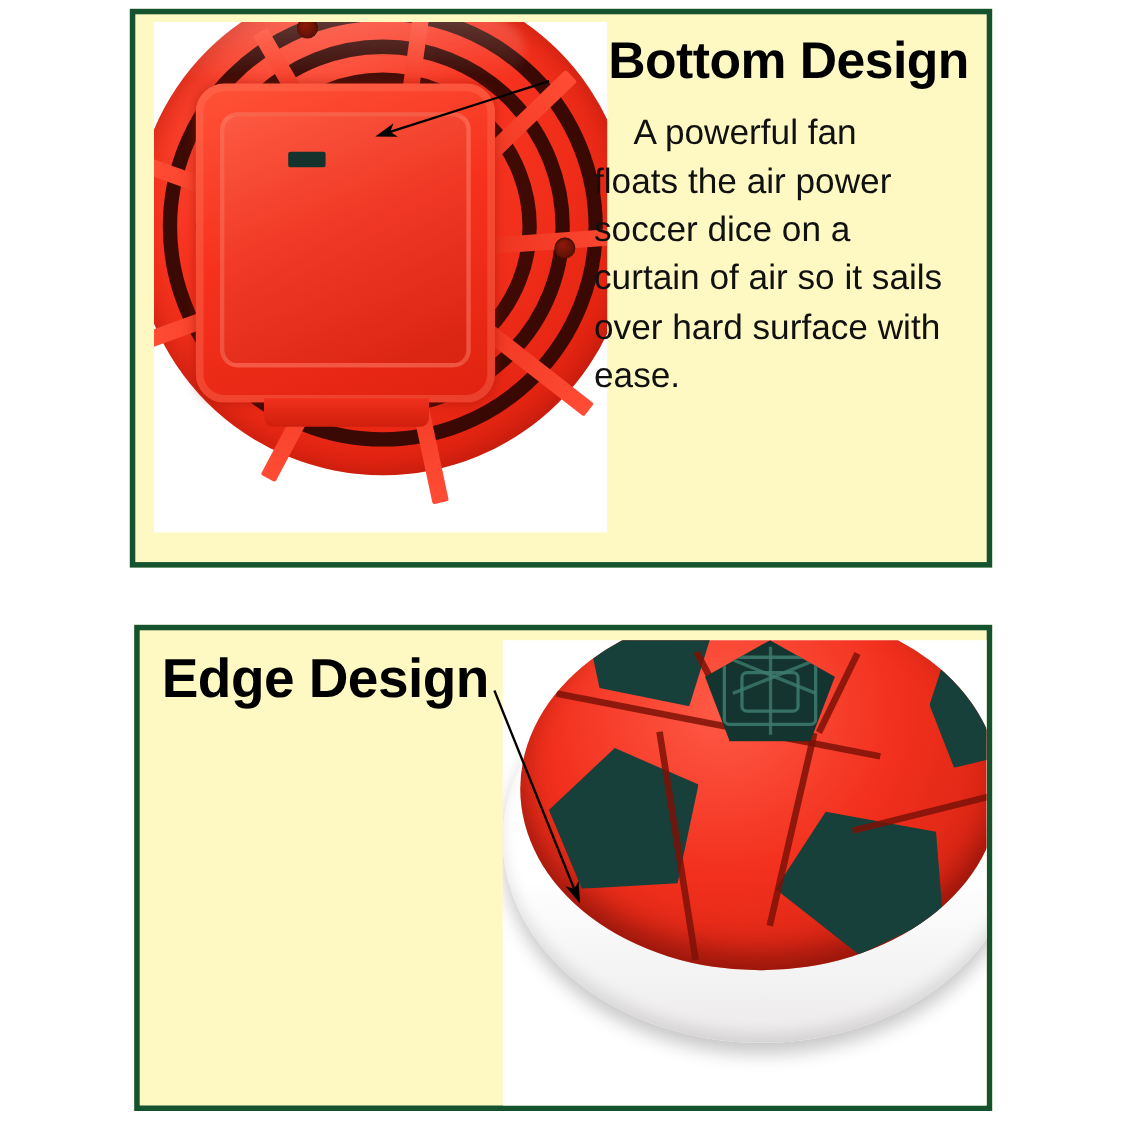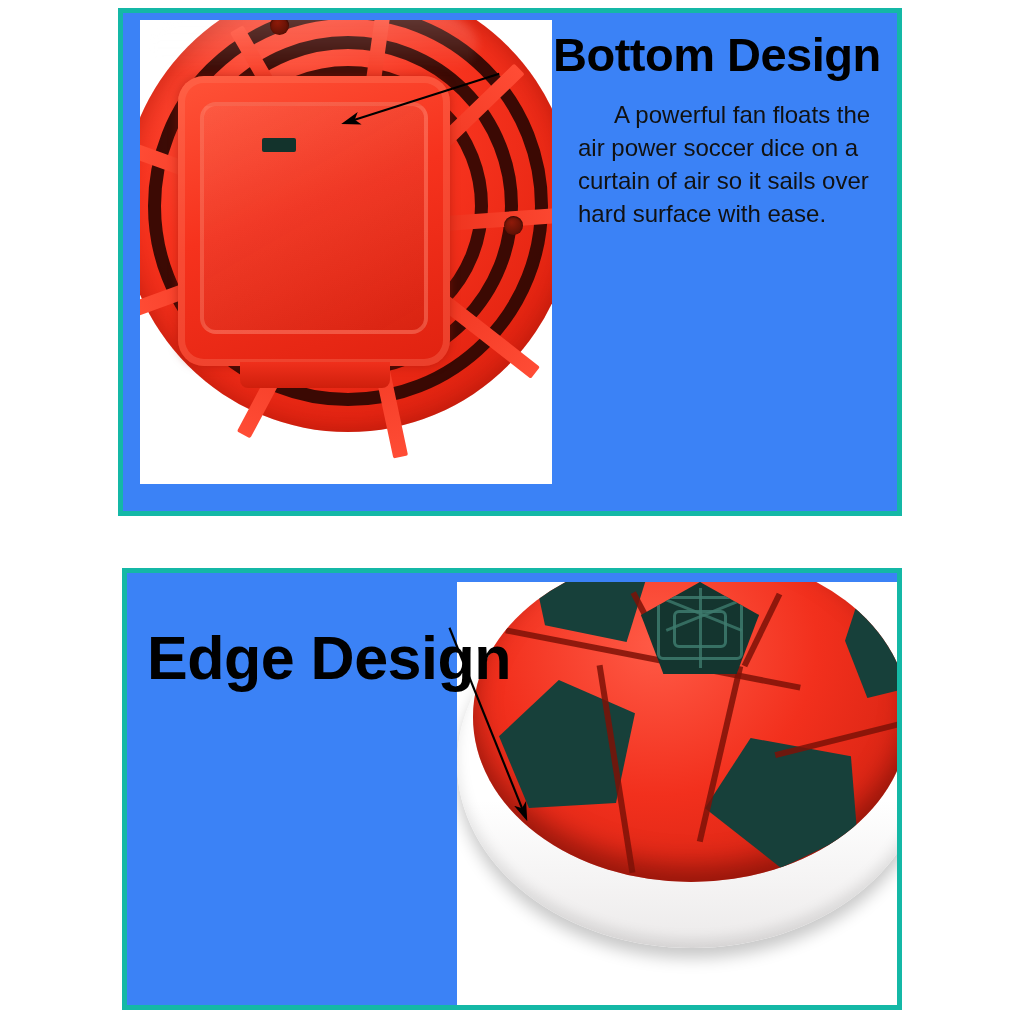--- a/index.html
+++ b/index.html
@@ -17,22 +17,22 @@
 
   .stage {
     position: absolute;
     inset: 0;
     background: #ffffff;
   }
 
   
   .panel {
     position: absolute;
-    background: #3b82f6;
-    border: 5px solid #14b8a6;
+    background: #fef9c3;
+    border: 5px solid #14532d;
     box-sizing: border-box;
     overflow: hidden;
   }
   #panel-bottom-design {
     left: 118px;
     top: 8px;
     width: 784px;
     height: 508px;
   }
   #panel-edge-design {
@@ -52,36 +52,35 @@
     line-height: 1;
   }
   #bottom-design-title {
     left: 430px;
     top: 18px;
     font-size: 47px;
   }
   #edge-design-title {
     left: 20px;
     top: 19px;
-    font-size: 61px;
-    margin-top: 36px;
+    font-size: 50px;
   }
 
   
   .body-copy {
     position: absolute;
     color: #111111;
     line-height: 1.38;
     white-space: pre-line;
   }
   #bottom-design-copy {
-    left: 455px;
+    left: 417px;
     top: 85px;
     width: 320px;
-    font-size: 24px;
+    font-size: 32px;
     text-indent: 36px;
   }
   #edge-design-copy {
     left: 14px;
     top: 72px;
     width: 380px;
     font-size: 31px;
     line-height: 1.47;
   }
 

